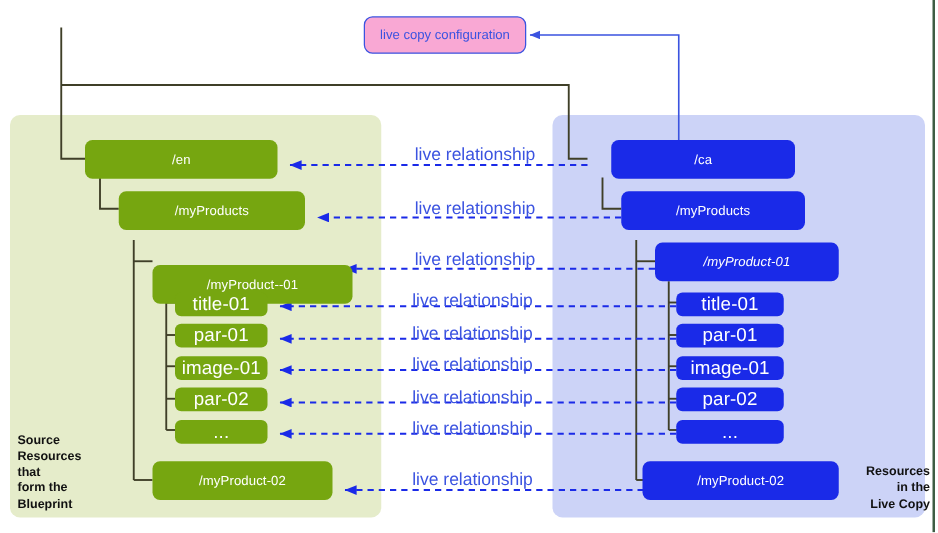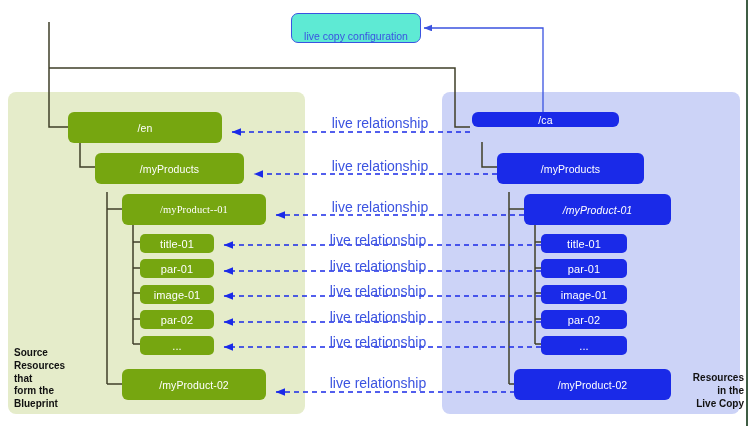--- a/index.html
+++ b/index.html
@@ -35,40 +35,40 @@
     display: flex;
     align-items: center;
     justify-content: center;
     font-size: 10.5px;
     letter-spacing: 0.1px;
     box-sizing: border-box;
     white-space: nowrap;
   }
   .node-green { background: #76a610; }
   .node-blue  { background: #1a2ae8; }
-  .node.leaf  { font-size: 11px; border-radius: 5px; }
+  .node.leaf  { font-size: 15px; border-radius: 5px; }
 
   .rel-label {
     position: absolute;
     color: #3b53e0;
     font-size: 14px;
     text-align: center;
     white-space: nowrap;
   }
 
   .config-box {
     position: absolute;
     border: 1.4px solid #3b53e0;
     border-radius: 7px;
     color: #3b53e0;
     font-size: 10.5px;
     display: flex;
-    align-items: flex-end;
+    align-items: center;
     justify-content: center;
-    background: #5eead4;
+    background: #f9a8d4;
     box-sizing: border-box;
     white-space: nowrap;
   }
 
   .side-caption {
     position: absolute;
     font-size: 10px;
     font-weight: bold;
     color: #111111;
     line-height: 1.28;
@@ -160,21 +160,21 @@
   <div class="config-box" style="left:291px; top:13px; width:130px; height:30px;">
     <span>live copy configuration</span>
   </div>
 
   <div class="node node-green" style="left:68px;  top:112px; width:154px; height:31px;">
     <span>/en</span>
   </div>
   <div class="node node-green" style="left:95px;  top:153px; width:149px; height:31px;">
     <span>/myProducts</span>
   </div>
-  <div class="node node-green" style="left:122px; top:194px; width:144px; height:31px;font-family:Liberation Serif, serif;">
+  <div class="node node-green" style="left:122px; top:212px; width:160px; height:31px;">
     <span>/myProduct--01</span>
   </div>
   <div class="node node-green leaf" style="left:140px; top:234px; width:74px; height:19px;">
     <span>title-01</span>
   </div>
   <div class="node node-green leaf" style="left:140px; top:259px; width:74px; height:19px;">
     <span>par-01</span>
   </div>
   <div class="node node-green leaf" style="left:140px; top:285px; width:74px; height:19px;">
     <span>image-01</span>
@@ -182,21 +182,21 @@
   <div class="node node-green leaf" style="left:140px; top:310px; width:74px; height:19px;">
     <span>par-02</span>
   </div>
   <div class="node node-green leaf" style="left:140px; top:336px; width:74px; height:19px;">
     <span>...</span>
   </div>
   <div class="node node-green" style="left:122px; top:369px; width:144px; height:31px;">
     <span>/myProduct-02</span>
   </div>
 
-  <div class="node node-blue" style="left:472px; top:112px; width:147px; height:15px;">
+  <div class="node node-blue" style="left:489px; top:112px; width:147px; height:31px;">
     <span>/ca</span>
   </div>
   <div class="node node-blue" style="left:497px; top:153px; width:147px; height:31px;">
     <span>/myProducts</span>
   </div>
   <div class="node node-blue" style="left:524px; top:194px; width:147px; height:31px;font-style:italic;">
     <span>/myProduct-01</span>
   </div>
   <div class="node node-blue leaf" style="left:541px; top:234px; width:86px; height:19px;">
     <span>title-01</span>

